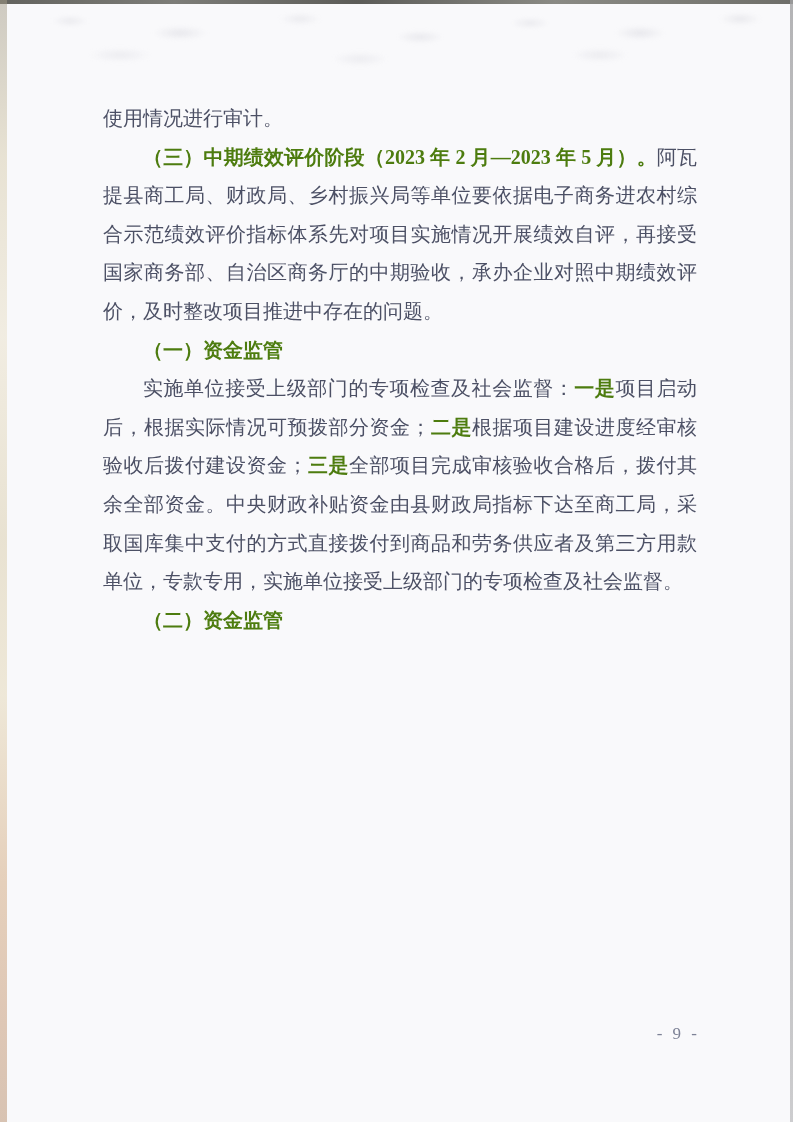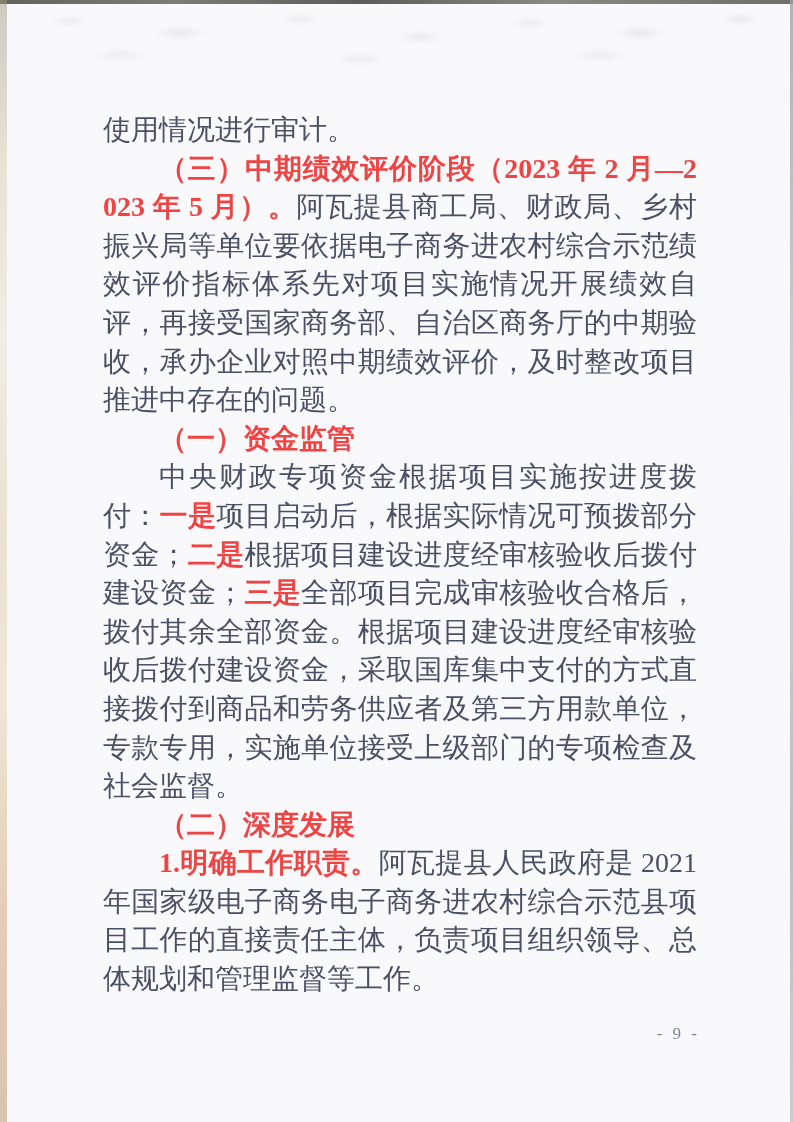--- a/index.html
+++ b/index.html
@@ -62,38 +62,38 @@
       radial-gradient(36px 10px at 640px 30px, #d7d7de 0%, transparent 70%),
       radial-gradient(30px 9px at 740px 16px, #dadae0 0%, transparent 70%),
       radial-gradient(44px 10px at 120px 52px, #e0e0e6 0%, transparent 72%),
       radial-gradient(40px 10px at 360px 56px, #e1e1e7 0%, transparent 72%),
       radial-gradient(40px 10px at 600px 52px, #dfdfe5 0%, transparent 72%);
   }
   
   .content {
     position: absolute;
     left: 103px;
-    top: 111px;
+    top: 99px;
     width: 594px;
     color: #4c5065;
-    font-size: 28px;
+    font-size: 20px;
     line-height: 38.6px;
     text-align: justify;
     word-break: break-all;
   }
   .para {
     margin: 0;
     text-indent: 2em;
   }
   .para.no-indent {
     text-indent: 0;
   }
   .run.bold {
     font-weight: bold;
-    color: #ef4444;
+    color: #4d7c0f;
   }
   .page-number {
     position: absolute;
     top: 1020px;
     right: 93px;
     font-size: 17px;
     line-height: 28px;
     color: #7d8296;
     letter-spacing: 3px;
   }
@@ -111,23 +111,22 @@
   <div class="content">
 
     <p class="para no-indent"><span class="run">使用情况进行审计。</span></p>
 
     <p class="para"><span class="run bold">（三）中期绩效评价阶段（2023 年 2 月—2023 年 5 月）。</span><span class="run">阿瓦提县商工局、财政局、乡村振兴局等单位要依据电子商务进农村综合示范绩效评价指标体系先对项目实施情况开展绩效自评，再接受国家商务部、自治区商务厅的中期验收，承办企业对照中期绩效评价，及时整改项目推进中存在的问题。</span></p>
 
 
 
     <p class="para"><span class="run bold">（一）资金监管</span></p>
 
-    <p class="para"><span class="run">中央财政专项资金根据项目实施按进度拨付：</span><span class="run bold">一是</span><span class="run">项目启动后，根据实际情况可预拨部分资金；</span><span class="run bold">二是</span><span class="run">根据项目建设进度经审核验收后拨付建设资金；</span><span class="run bold">三是</span><span class="run">全部项目完成审核验收合格后，拨付其余全部资金。根据项目建设进度经审核验收后拨付建设资金，采取国库集中支付的方式直接拨付到商品和劳务供应者及第三方用款单位，专款专用，实施单位接受上级部门的专项检查及社会监督。</span></p>
+    <p class="para"><span class="run">实施单位接受上级部门的专项检查及社会监督：</span><span class="run bold">一是</span><span class="run">项目启动后，根据实际情况可预拨部分资金；</span><span class="run bold">二是</span><span class="run">根据项目建设进度经审核验收后拨付建设资金；</span><span class="run bold">三是</span><span class="run">全部项目完成审核验收合格后，拨付其余全部资金。中央财政补贴资金由县财政局指标下达至商工局，采取国库集中支付的方式直接拨付到商品和劳务供应者及第三方用款单位，专款专用，实施单位接受上级部门的专项检查及社会监督。</span></p>
 
-    <p class="para"><span class="run bold">（二）深度发展</span></p>
+    <p class="para"><span class="run bold">（二）资金监管</span></p>
 
-    <p class="para"><span class="run bold">1.明确工作职责。</span><span class="run">阿瓦提县人民政府是 2021 年国家级电子商务电子商务进农村综合示范县项目工作的直接责任主体，负责项目组织领导、总体规划和管理监督等工作。</span></p>
 
   </div>
 
   <div class="page-number">- 9 -</div>
 
 </div>
 
 </body></html>

